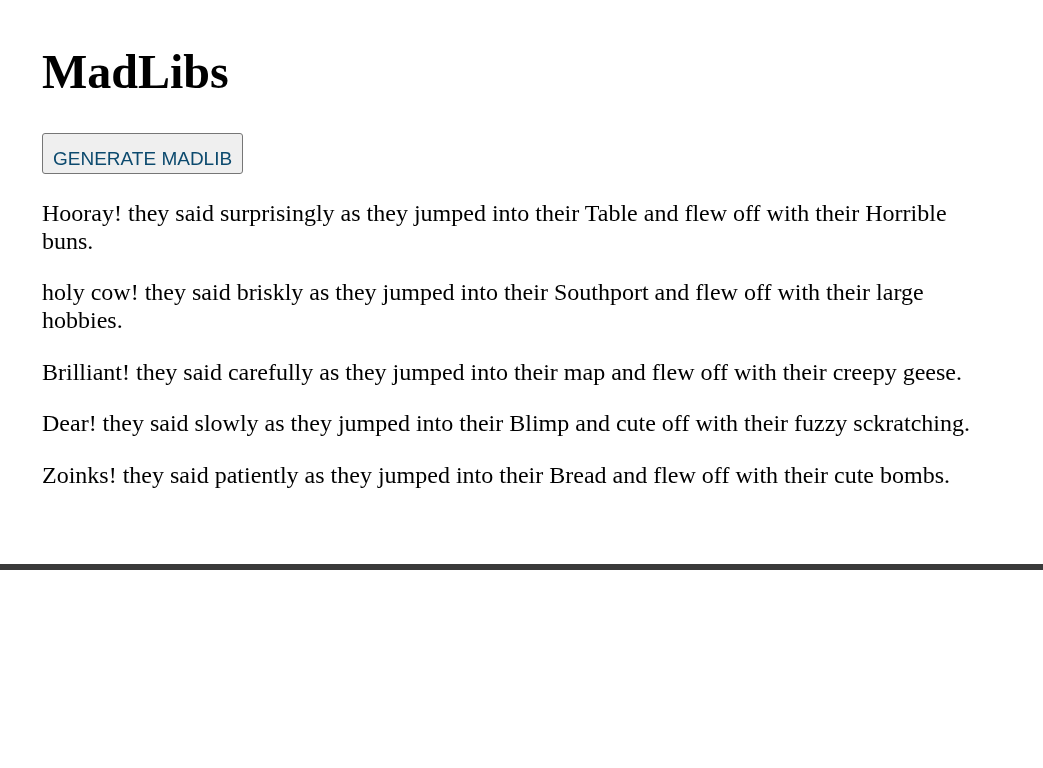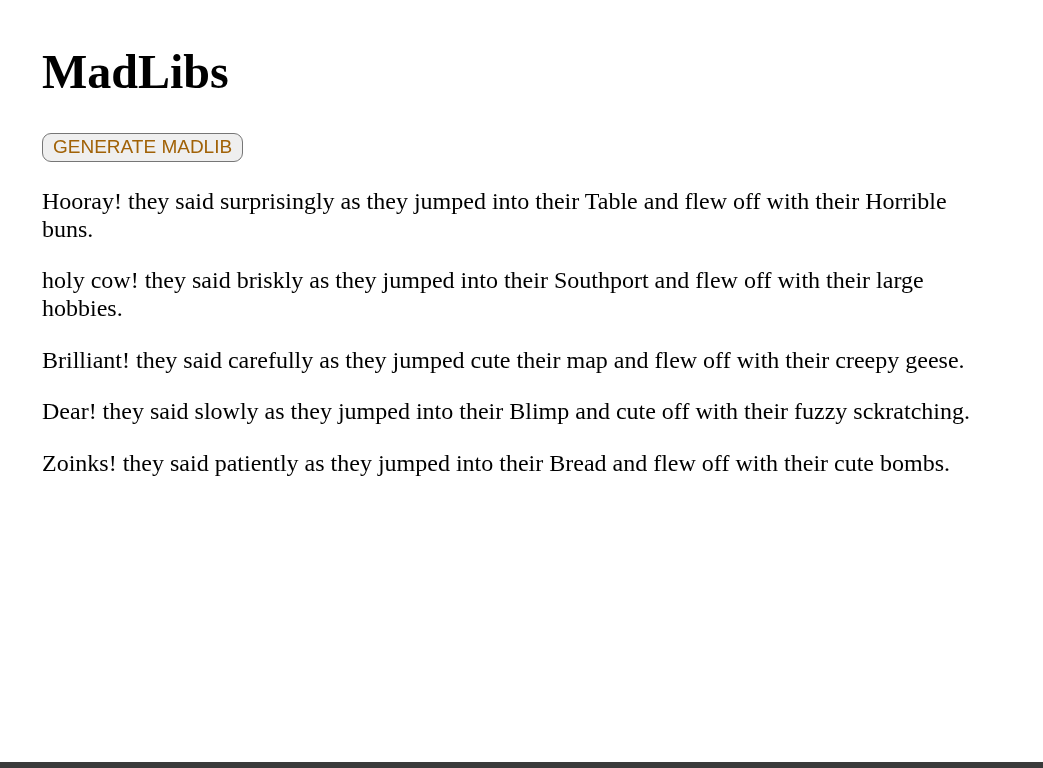--- a/index.html
+++ b/index.html
@@ -7,44 +7,44 @@
     padding: 0;
     background: #ffffff;
     color: #000000;
     font-family: "Liberation Serif", serif;
     font-size: 24px;
     line-height: 1.15;
   }
   .viewport {
     position: relative;
     width: 1043px;
-    height: 768px;
+    height: 570px;
     overflow: hidden;
     background: var(--page-bg, #ffffff);
   }
   .page {
     padding: 12px 0 0 42px;
     width: 948px;
   }
   h1.page-title {
     font-size: 48px;
     font-weight: bold;
     margin: 32px 0;
   }
   p.madlib-line {
     margin: 24px 0;
   }
   button.generate-btn {
     font-family: "Liberation Sans", sans-serif;
     font-size: 19px;
-    color: #a16207;
+    color: #0c4a6e;
     background: var(--button-bg, #efefef);
     border: 1px solid var(--button-border, #767676);
-    border-radius: 9px;
-    padding: 2px 10px 3px 10px;
+    border-radius: 3px;
+    padding: 14px 10px 3px 10px;
     margin: 2px 0;
     cursor: pointer;
   }
   .bottom-bar {
     position: absolute;
     left: 0;
     bottom: 0;
     width: 100%;
     height: 6px;
     background: var(--bottom-bar, #3a3a3a);
@@ -58,21 +58,21 @@
 
     <h1 class="page-title">MadLibs</h1>
 
 
     <button class="generate-btn">GENERATE MADLIB</button>
 
     <p class="madlib-line">Hooray! they said surprisingly as they jumped into their Table and flew off with their Horrible buns.</p>
 
     <p class="madlib-line">holy cow! they said briskly as they jumped into their Southport and flew off with their large hobbies.</p>
 
-    <p class="madlib-line">Brilliant! they said carefully as they jumped cute their map and flew off with their creepy geese.</p>
+    <p class="madlib-line">Brilliant! they said carefully as they jumped into their map and flew off with their creepy geese.</p>
 
     <p class="madlib-line">Dear! they said slowly as they jumped into their Blimp and cute off with their fuzzy sckratching.</p>
 
     <p class="madlib-line">Zoinks! they said patiently as they jumped into their Bread and flew off with their cute bombs.</p>
 
   </div>
 
   <div class="bottom-bar"></div>
 </div>
 

